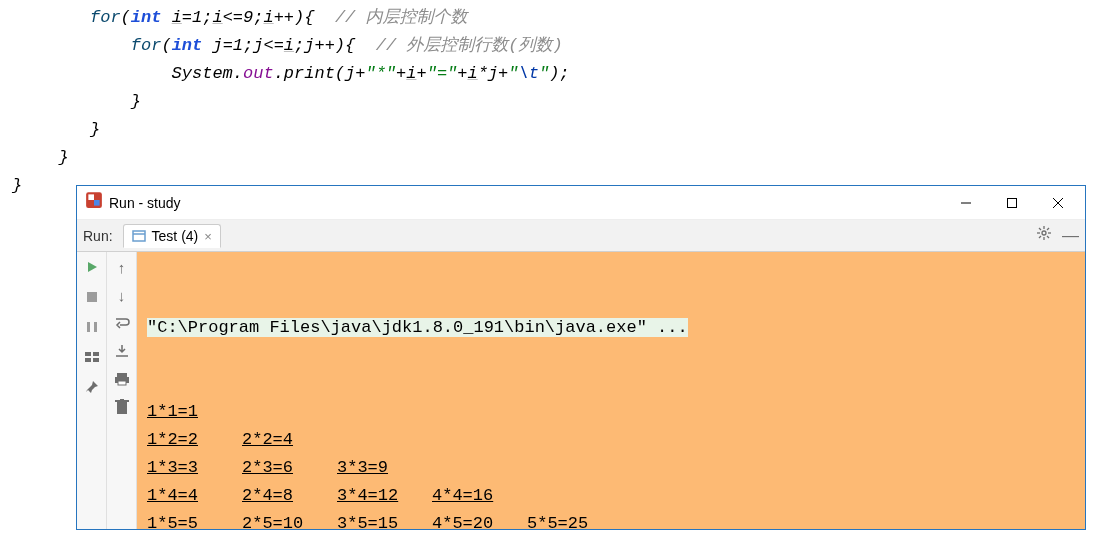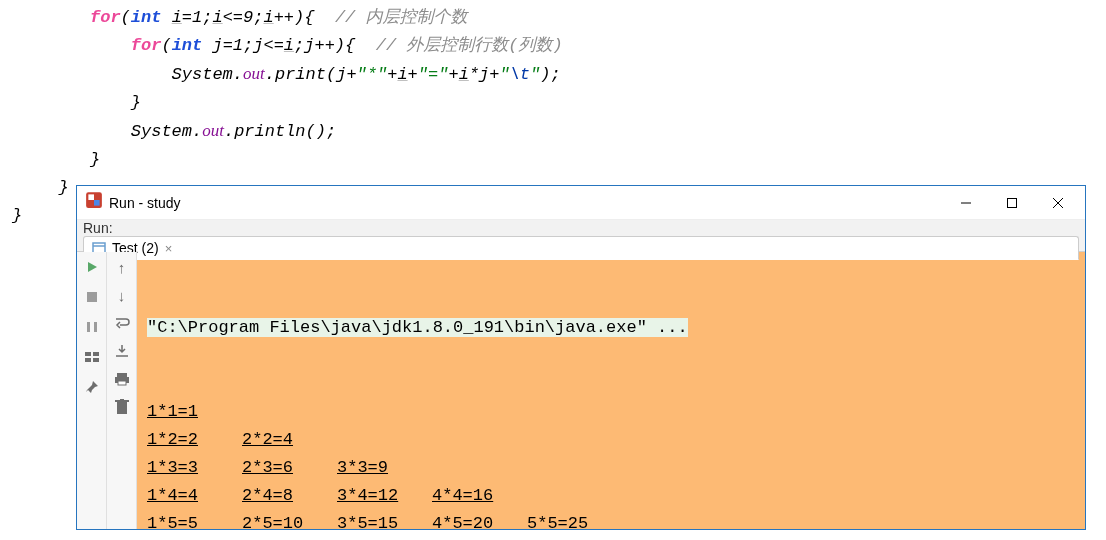--- a/index.html
+++ b/index.html
@@ -12,24 +12,24 @@
     height: 540px;
     overflow: hidden;
   }
   .code-area {
     padding-left: 90px;
     padding-top: 4px;
     font-style: italic;
     line-height: 28px;
     font-size: 17px;
   }
-  .kw { color: #ec4899; font-weight: bold; }
+  .kw { color: #0c4a6e; font-weight: normal; }
   .kwt { color: #1d4ed8; font-weight: bold; }
   .var-u { color: #000; text-decoration: underline; text-decoration-color: #c0c0c0;}
-  .static { color: #871094; font-family: Liberation Serif, serif; }
+  .static { color: #871094; }
   .str { color: #067d17; }
   .esc { color: #0037a6; }
   .comment { color: #8c8c8c; }
   .plain { color: #000; }
   .code-line { white-space: pre; }
 
   .run-window {
     position: absolute;
     left: 76px;
     top: 185px;
@@ -69,23 +69,23 @@
     align-items: center;
     justify-content: center;
     font-family: "Segoe UI", sans-serif;
     font-style: normal;
   }
   .win-btn svg { display: block;}
   .tabbar {
     height: 32px;
     background: #f2f2f2;
     display: flex;
+    align-items: center;
     padding: 0 6px;
     border-bottom: 1px solid #d0d0d0;
-    flex-direction: column;
   }
   .run-label {
     font-family: "Segoe UI", sans-serif;
     font-style: normal;
     font-size: 14px;
     color: #333;
     margin-right: 10px;
   }
   .tab {
     background: #fff;
@@ -166,21 +166,20 @@
   .tbl-cell { width: 95px; }
 </style>
 </head>
 <body>
 
 <div class="code-area">
   <div class="code-line"><span class="kw">for</span><span class="plain">(</span><span class="kwt">int</span> <span class="var-u">i</span><span class="plain">=1;</span><span class="var-u">i</span><span class="plain">&lt;=9;</span><span class="var-u">i</span><span class="plain">++){  </span><span class="comment">// 内层控制个数</span></div>
   <div class="code-line"><span class="kw">    for</span><span class="plain">(</span><span class="kwt">int</span> <span class="plain">j</span><span class="plain">=1;j&lt;=</span><span class="var-u">i</span><span class="plain">;j++){  </span><span class="comment">// 外层控制行数(列数)</span></div>
   <div class="code-line"><span class="plain">        System.</span><span class="static">out</span><span class="plain">.print(j+</span><span class="str">"*"</span><span class="plain">+</span><span class="var-u">i</span><span class="plain">+</span><span class="str">"="</span><span class="plain">+</span><span class="var-u">i</span><span class="plain">*j+</span><span class="str">"</span><span class="esc">\t</span><span class="str">"</span><span class="plain">);</span></div>
   <div class="code-line"><span class="plain">    }</span></div>
-  <div class="code-line"><span class="plain">    System.</span><span class="static">out</span><span class="plain">.println();</span></div>
   <div class="code-line"><span class="plain">}</span></div>
   <div class="code-line" style="margin-left:-52px;"><span class="plain">  }</span></div>
   <div class="code-line" style="margin-left:-78px;"><span class="plain">}</span></div>
 </div>
 
 <div class="run-window">
   <div class="titlebar">
     <span>
       <svg class="app-icon" viewBox="0 0 16 16">
         <rect x="1" y="1" width="14" height="14" fill="#c84030" rx="2"></rect>
@@ -209,21 +208,21 @@
     </div>
   </div>
 
   <div class="tabbar">
     <span class="run-label">Run:</span>
     <div class="tab">
       <svg width="14" height="14" viewBox="0 0 14 14">
           <rect x="1" y="2" width="12" height="10" fill="none" stroke="#6a9ecf" stroke-width="1.5"></rect>
           <line x1="1" y1="5" x2="13" y2="5" stroke="#6a9ecf" stroke-width="1.5"></line>
         </svg>
-      <span>Test (2)</span>
+      <span>Test (4)</span>
       <span class="tab-close">×</span>
     </div>
     <div class="tabbar-spacer"></div>
     <span class="gear-icon">
       <svg width="16" height="16" viewBox="0 0 16 16">
           <circle cx="8" cy="8" r="2" fill="none" stroke="#6e6e6e" stroke-width="1.3"></circle>
           <g stroke="#6e6e6e" stroke-width="1.3">
             <line x1="8" y1="1" x2="8" y2="4"></line>
             <line x1="8" y1="12" x2="8" y2="15"></line>
             <line x1="1" y1="8" x2="4" y2="8"></line>

